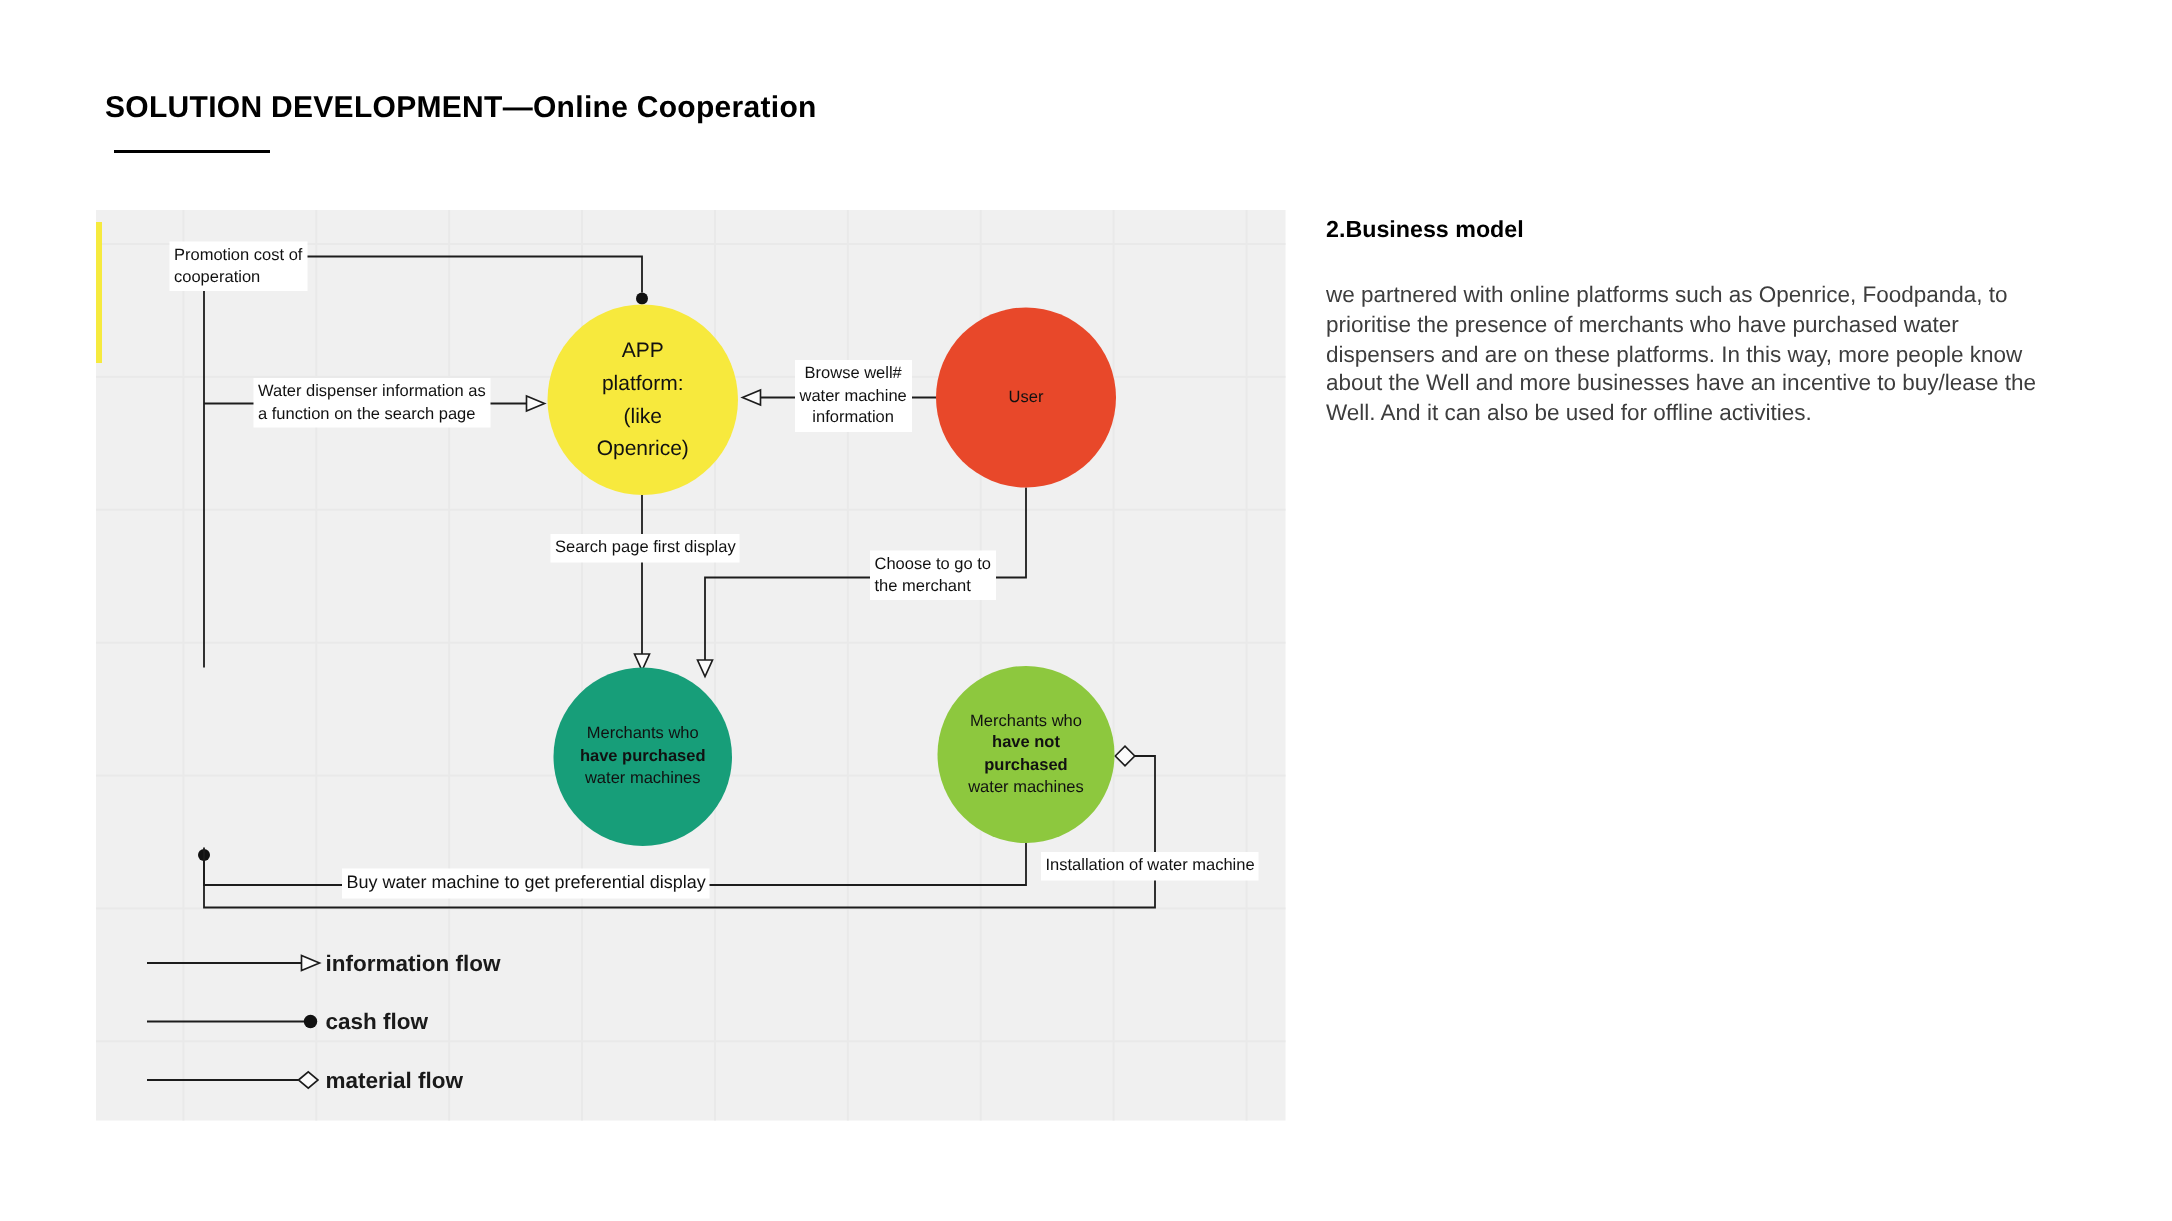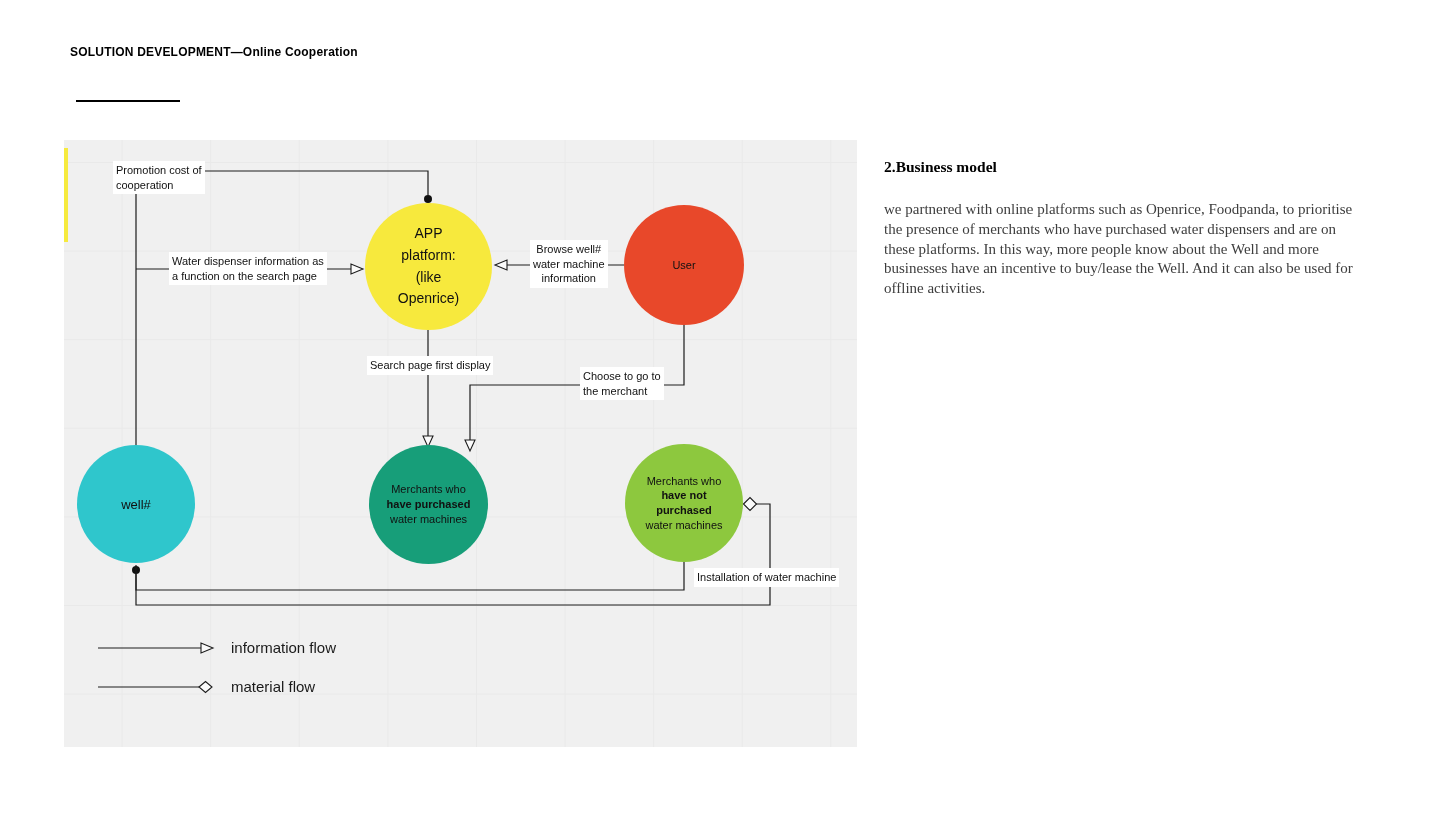--- a/index.html
+++ b/index.html
@@ -1,19 +1,19 @@
 <!DOCTYPE html>
 <html><head>
 <meta charset="utf-8">
 <style>
   * { margin:0; padding:0; box-sizing:border-box; }
   html,body { width:1448px; height:814px; background:#ffffff; font-family:"Liberation Sans", sans-serif; color:#111; overflow:hidden; }
   .slide { position:relative; width:1448px; height:814px; }
 
-  .page-title { position:absolute; left:70px; top:45px; font-size:12px; font-weight:700; letter-spacing:.2px; color:#000; white-space:nowrap; }
+  .page-title { position:absolute; left:70px; top:61px; font-size:20px; font-weight:700; letter-spacing:.2px; color:#000; white-space:nowrap; }
   .title-underline { position:absolute; left:76px; top:100px; width:104px; height:2px; background:#000; }
 
   .diagram { position:absolute; left:64px; top:140px; width:793px; height:607px;
     background-color:#f0f0f0;
     background-image:linear-gradient(#e9e9e9 1px, transparent 1px), linear-gradient(90deg,#e9e9e9 1px, transparent 1px);
     background-size:88.6px 88.6px; background-position:-31px 22px; }
   .sticky-edge { position:absolute; left:0; top:8px; width:4px; height:94px; background:#f6ea3e; }
 
   svg.wires { position:absolute; left:0; top:0; }
   .wire { stroke:#1c1c1c; stroke-width:1.2; fill:none; }
@@ -31,24 +31,24 @@
   .flow-label { position:absolute; background:#fff; font-size:11px; line-height:1.32; color:#111; padding:2px 3px; white-space:nowrap; }
   .lbl-promotion   { left:49px;  top:21px; }
   .lbl-dispenser   { left:105px; top:112px; }
   .lbl-browse      { left:466px; top:100px; text-align:center; }
   .lbl-search      { left:303px; top:216px; }
   .lbl-choose      { left:486px; top:227px;margin-left:30px; }
   .lbl-buy         { left:164px; top:439px; font-size:12px; }
   .lbl-install     { left:630px; top:428px; }
 
   .legend { position:absolute; left:33px; top:488px; }
-  .legend-row { display:flex; align-items:flex-end; gap:14px; height:28px; margin-bottom:11px; }
+  .legend-row { display:flex; align-items:center; height:28px; margin-bottom:11px;font-weight:bold; }
   .legend-label { font-size:15px; color:#1a1a1a; }
 
-  .right-panel { position:absolute; left:884px; top:158px; width:486px;font-family:Liberation Serif, serif; }
+  .right-panel { position:absolute; left:884px; top:145px; width:486px; }
   .right-panel h2 { font-size:15.5px; font-weight:700; color:#000; margin-bottom:24px; }
   .right-panel p { font-size:15px; line-height:1.32; color:#3d3d3d; }
 </style>
 </head>
 <body>
 
 <div class="slide">
 
   <h1 class="page-title">SOLUTION DEVELOPMENT—Online Cooperation</h1>
   <div class="title-underline"></div>
@@ -105,33 +105,31 @@
     <div class="flow-label lbl-browse">
       <div>Browse well#</div>
       <div>water machine</div>
       <div>information</div>
     </div>
     <div class="flow-label lbl-search">Search page first display</div>
     <div class="flow-label lbl-choose">
       <div>Choose to go to</div>
       <div>the merchant</div>
     </div>
+    <div class="flow-label lbl-buy">Buy water machine to get preferential display</div>
     <div class="flow-label lbl-install">Installation of water machine</div>
 
     <div class="node node-app">
       <div>APP</div>
       <div>platform:</div>
       <div>(like</div>
       <div>Openrice)</div>
     </div>
     <div class="node node-user">
       <div>User</div>
-    </div>
-    <div class="node node-well">
-      <div>well#</div>
     </div>
     <div class="node node-mp">
       <div>Merchants who</div>
       <div class="bold">have purchased</div>
       <div>water machines</div>
     </div>
     <div class="node node-mnp">
       <div>Merchants who</div>
       <div class="bold">have not</div>
       <div class="bold">purchased</div>
@@ -141,20 +139,27 @@
     <div class="legend">
       <div class="legend-row">
         <svg width="120" height="16" viewBox="0 0 120 16">
           <path class="wire" d="M1 8 L104 8"></path>
           <polygon class="arrow-open" points="104,3 104,13 116,8"></polygon>
         </svg>
         <span class="legend-label">information flow</span>
       </div>
       <div class="legend-row">
         <svg width="120" height="16" viewBox="0 0 120 16">
+          <path class="wire" d="M1 8 L106 8"></path>
+          <circle class="dot" cx="110" cy="8" r="4.5"></circle>
+        </svg>
+        <span class="legend-label">cash flow</span>
+      </div>
+      <div class="legend-row">
+        <svg width="120" height="16" viewBox="0 0 120 16">
           <path class="wire" d="M1 8 L102 8"></path>
           <polygon class="arrow-open" points="102,8 108.5,2.5 115,8 108.5,13.5"></polygon>
         </svg>
         <span class="legend-label">material flow</span>
       </div>
     </div>
   </div>
 
   <aside class="right-panel">
     <h2>2.Business model</h2>

